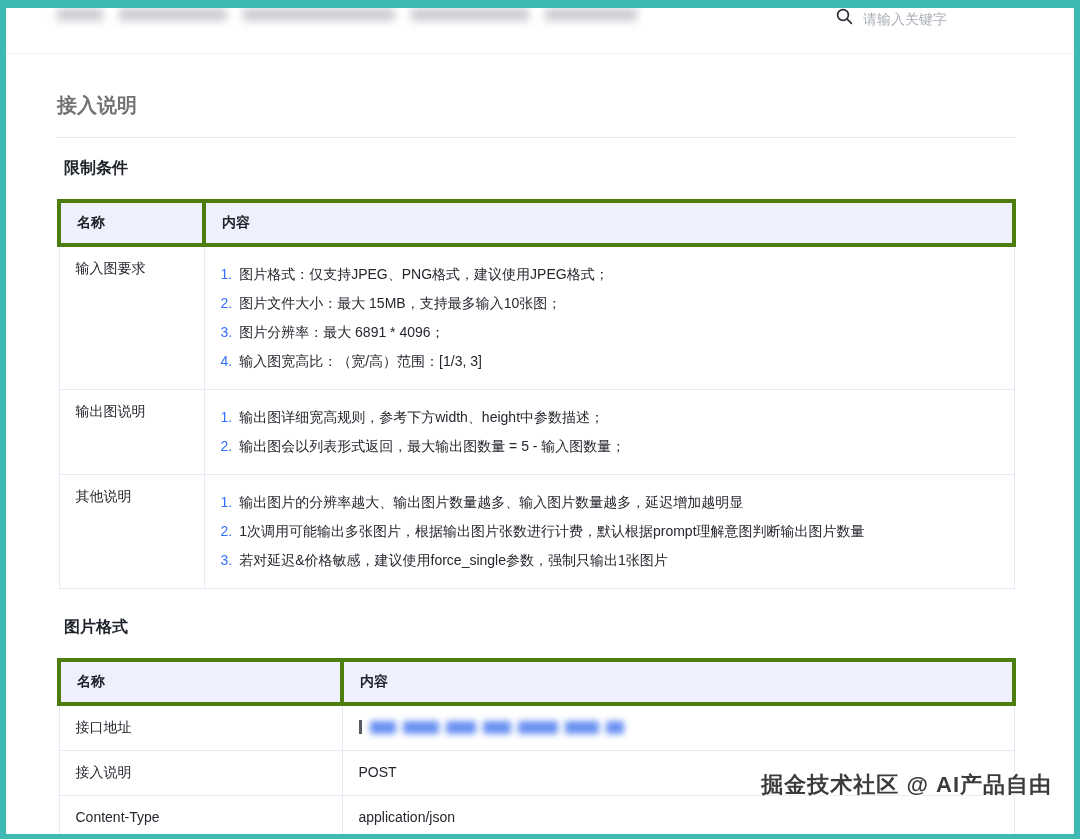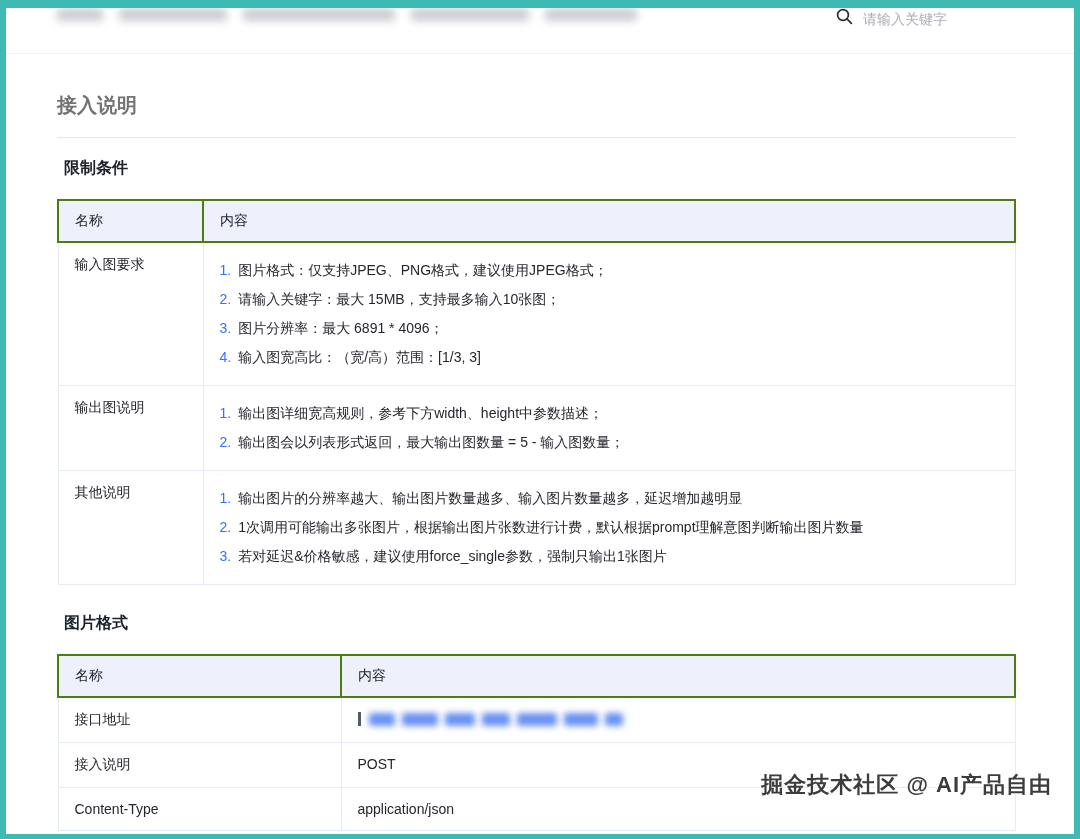--- a/index.html
+++ b/index.html
@@ -77,24 +77,24 @@
     width: 100%;
     border-collapse: collapse;
     table-layout: fixed;
     border: 1px solid #dfe6f4;
     margin-bottom: 26px;
   }
   table.doc-table th {
     background: #eef1fb;
     text-align: left;
     font-size: 14px;
-    font-weight: normal;
+    font-weight: bold;
     color: #1d2129;
     padding: 11px 16px;
-    border: 2px solid #4d7c0f;
+    border: 4px solid #4d7c0f;
   }
   table.doc-table td {
     border: 1px solid #e4eaf6;
     vertical-align: top;
     font-size: 14px;
     color: #25272e;
     padding: 13px 16px;
     background: #fff;
   }
   table.limits col.c1 { width: 145px; }
@@ -179,21 +179,21 @@
           <th>名称</th>
           <th>内容</th>
         </tr>
       </thead>
       <tbody>
         <tr>
           <td class="cell-name">输入图要求</td>
           <td>
             <ol class="items">
               <li>图片格式：仅支持JPEG、PNG格式，建议使用JPEG格式；</li>
-              <li>请输入关键字：最大 15MB，支持最多输入10张图；</li>
+              <li>图片文件大小：最大 15MB，支持最多输入10张图；</li>
               <li>图片分辨率：最大 6891 * 4096；</li>
               <li>输入图宽高比：（宽/高）范围：[1/3, 3]</li>
             </ol>
           </td>
         </tr>
         <tr>
           <td class="cell-name">输出图说明</td>
           <td>
             <ol class="items">
               <li>输出图详细宽高规则，参考下方width、height中参数描述；</li>

